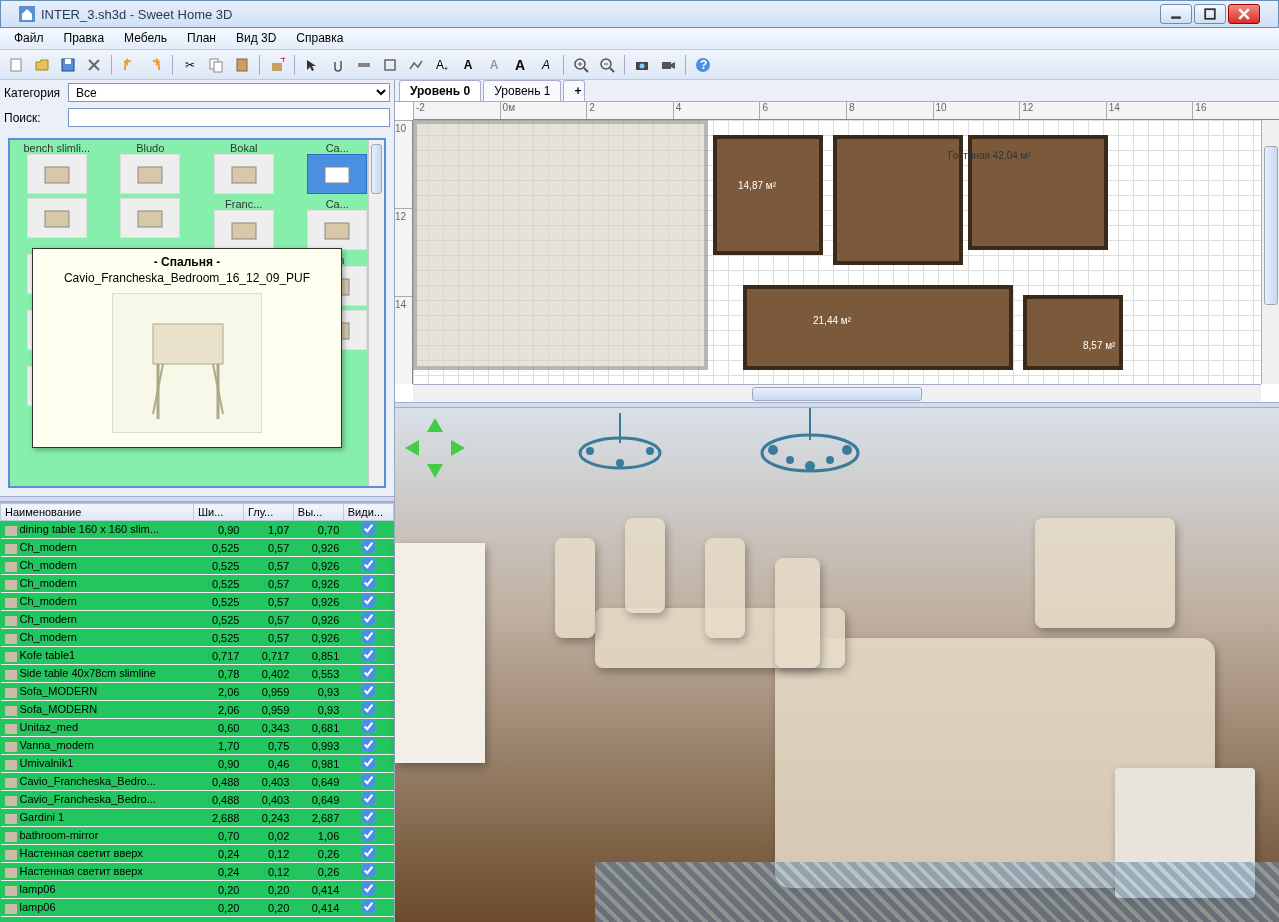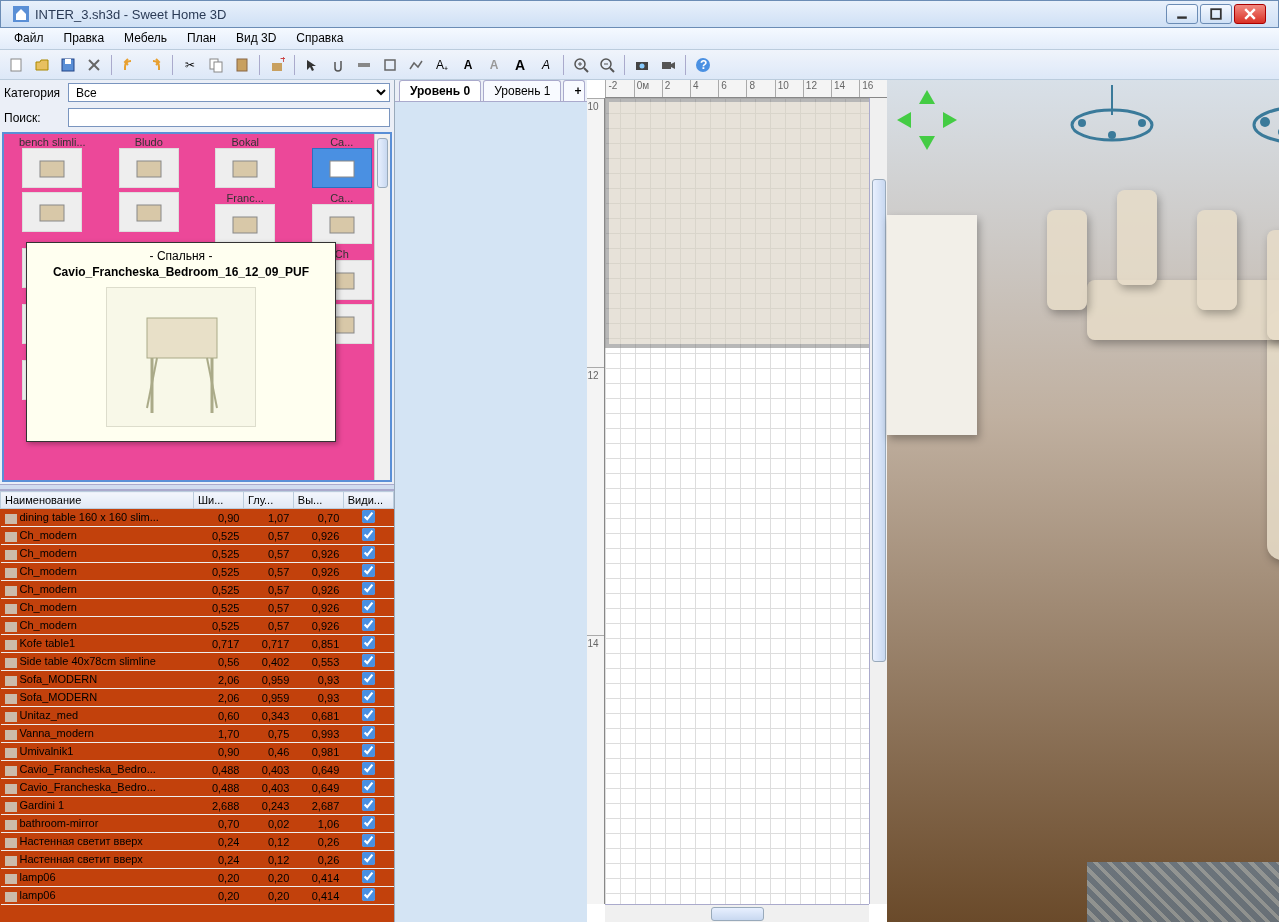--- a/index.html
+++ b/index.html
@@ -1,51 +1,51 @@
 <!DOCTYPE html>
 <html><head>
 <meta charset="utf-8">
 <style>
 * { box-sizing: border-box; margin: 0; padding: 0; font-family: "Segoe UI", Tahoma, sans-serif; font-size: 12px; }
 body { background: #d4e4f4; overflow: hidden; width: 1279px; height: 922px; }
 
-.titlebar { height: 28px; background: linear-gradient(#e8f0fb,#cfe0f5); border: 1px solid #6b8cb5; display: flex; align-items: center; padding: 0 12px; }
+.titlebar { height: 28px; background: linear-gradient(#e8f0fb,#cfe0f5); border: 1px solid #6b8cb5; display: flex; align-items: center; padding: 0 18px; }
 .titlebar .icon { width: 16px; height: 16px; margin-right: 6px; }
 .titlebar .title { flex: 1; color: #2a3a55; font-size: 13px; }
 .winbtns { display: flex; gap: 2px; }
 .winbtn { width: 32px; height: 20px; border: 1px solid #6b8cb5; border-radius: 3px; background: linear-gradient(#f5f9ff,#cfe0f5); display:flex;align-items:center;justify-content:center; cursor:pointer;}
 .winbtn.close { background: linear-gradient(#f28b82,#d93025); border-color:#a00; color:#fff; font-weight:bold;}
 .winbtn svg { width:12px;height:12px; }
 
 .menubar { height: 22px; background: linear-gradient(#f5f9ff,#e2ecfa); border-bottom: 1px solid #bcd; display: flex; padding: 0 4px; }
 .menubar .item { padding: 3px 10px; cursor: pointer; }
 
 .toolbar { height: 30px; background: linear-gradient(#f0f4fb,#dde8f8); border-bottom: 1px solid #bcd; display:flex; align-items:center; padding:0 4px; gap:2px;}
 .tbtn { width:24px; height:24px; border:1px solid transparent; border-radius:3px; display:flex;align-items:center;justify-content:center; cursor:pointer;}
 .tsep { width:1px; height:20px; background:#aac; margin:0 3px; }
 
 .main { height: 842px; display:flex; }
 .leftcol { width: 395px; display:flex; flex-direction:column; background:#ebeff7; border-right:1px solid #9ab; }
-.rightcol { flex:1; display:flex; }
+.rightcol { flex:1; display:flex; flex-direction:column; }
 
 .catrow { display:flex; align-items:center; padding:3px 4px; gap:4px; }
 .catrow label { width:60px; }
 .catrow select, .catrow input { flex:1; border:1px solid #7a95bf; padding:1px 3px; background:#fff; height:19px;}
-.catalog { flex:0 0 350px; border:2px solid #5a8fd6; background:#ec4899; margin:2px; position:relative; overflow:hidden;}
+.catalog { flex:0 0 350px; border:2px solid #5a8fd6; background:#86efac; margin:8px; position:relative; overflow:hidden;}
 .catgrid { display:grid; grid-template-columns: repeat(4,1fr); }
 .cell { text-align:center; padding:2px; cursor:pointer; }
 .cell .thumb { width:60px; height:40px; margin:0 auto; background:#eee; border:1px solid #ddd; display:flex;align-items:center;justify-content:center;}
 .cell .lbl { font-size:11px; color:#333; white-space:nowrap; overflow:hidden; text-overflow:ellipsis;}
 .cell.selected .thumb { background:#4a90e2; border-color:#2a70c2; }
 .tooltip { position:absolute; left:22px; top:108px; width:310px; height:200px; background:#fffff0; border:1px solid #333; padding:6px; box-shadow:2px 2px 5px rgba(0,0,0,0.3); text-align:center; z-index:10;}
-.tooltip .tcat { font-weight:normal; }
-.tooltip .tname { font-weight:bold; margin-top:2px;}
+.tooltip .tcat { font-weight:bold; }
+.tooltip .tname { font-weight:normal; margin-top:2px;}
 .tooltip .timg { width:150px;height:140px;margin:8px auto 0;background:#f8f8e8;border:1px solid #ddc;}
 
-.furntable { flex:1; overflow:auto; background:#c2410c; border-top:1px solid #aac;}
+.furntable { flex:1; overflow:auto; background:#22c55e; border-top:1px solid #aac;}
 table { border-collapse:collapse; width:100%; }
 th { background:linear-gradient(#f3f6fc,#e0e8f5); border:1px solid #bcd; padding:2px 4px; text-align:left; font-weight:normal; font-size:11px; position:sticky; top:0;}
 td { border-bottom:1px solid #eee; padding:1px 4px; font-size:11px; white-space:nowrap; overflow:hidden; text-overflow:ellipsis;}
 td.num { text-align:right; }
 td.chk { text-align:center; }
 .rowicon { display:inline-block; width:12px;height:10px; background:#cba; margin-right:3px; vertical-align:middle;}
 
 .tabs { height:22px; background:#ebeff7; border-bottom:1px solid #aac; display:flex; align-items:flex-end; padding-left:4px;}
 .tab { padding:3px 10px; border:1px solid #aac; border-bottom:none; background:#f8faff; margin-right:2px; cursor:pointer; border-radius:3px 3px 0 0;}
 .tab.active { background:#fff; font-weight:bold;}
@@ -496,21 +496,21 @@
             </tr>
             <tr>
               <td><span class="rowicon"></span>Kofe table1</td>
               <td class="num">0,717</td>
               <td class="num">0,717</td>
               <td class="num">0,851</td>
               <td class="chk"><input type="checkbox" checked="" style=""></td>
             </tr>
             <tr>
               <td><span class="rowicon"></span>Side table 40x78cm slimline</td>
-              <td class="num">0,56</td>
+              <td class="num">0,78</td>
               <td class="num">0,402</td>
               <td class="num">0,553</td>
               <td class="chk"><input type="checkbox" checked="" style=""></td>
             </tr>
             <tr>
               <td><span class="rowicon"></span>Sofa_MODERN</td>
               <td class="num">2,06</td>
               <td class="num">0,959</td>
               <td class="num">0,93</td>
               <td class="chk"><input type="checkbox" checked="" style=""></td>

